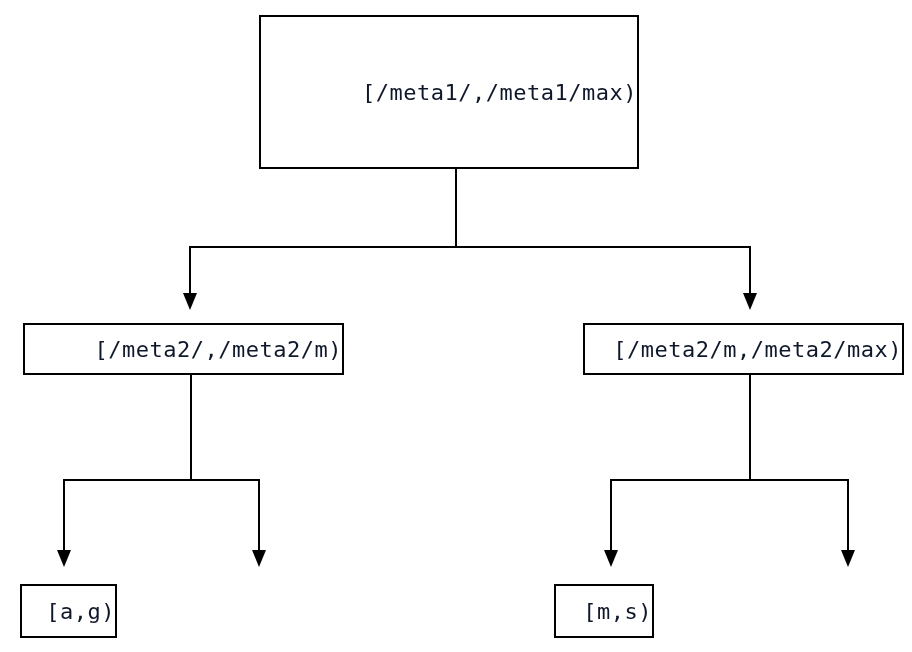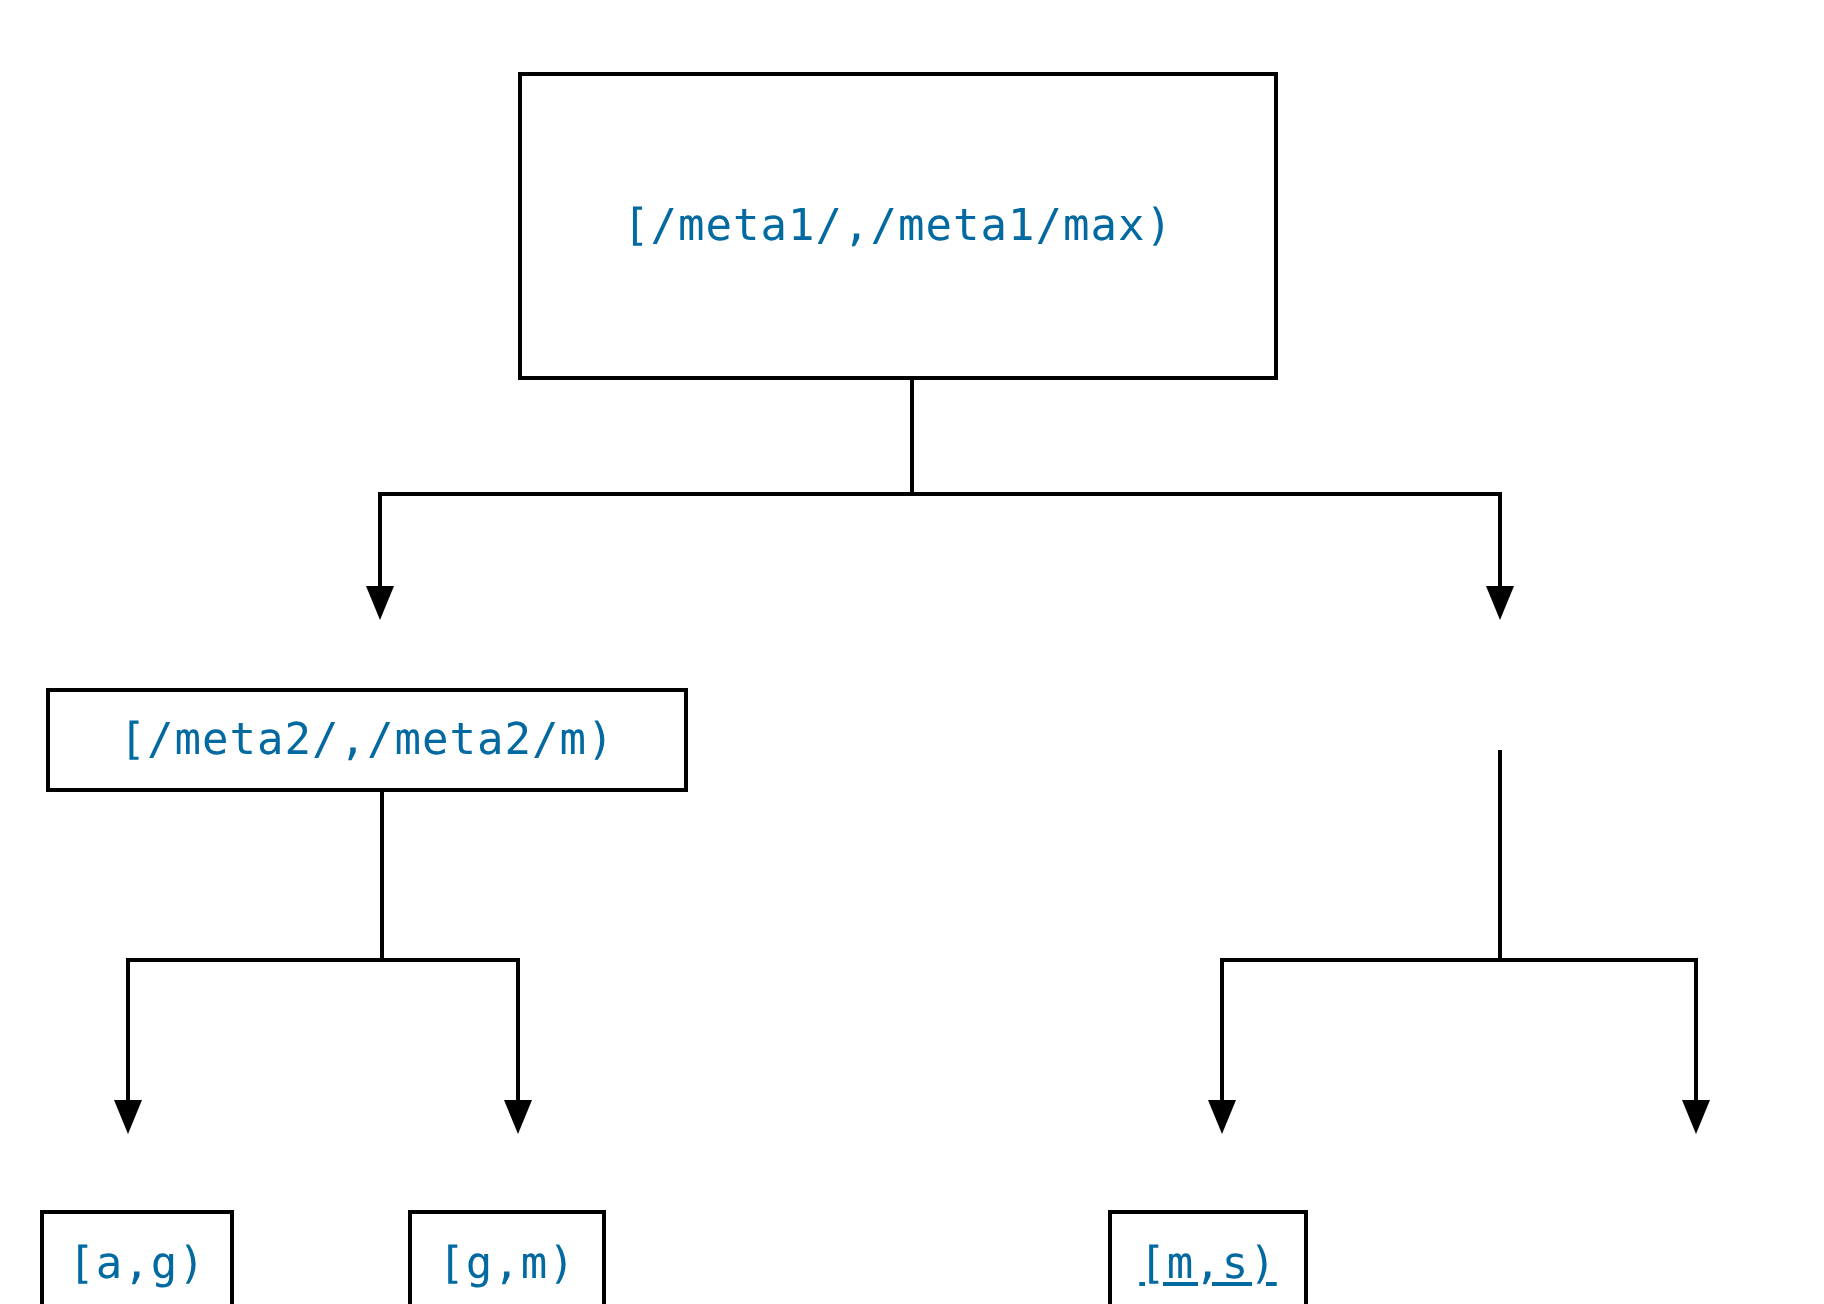--- a/index.html
+++ b/index.html
@@ -16,33 +16,32 @@
     position: absolute;
     left: 0; top: 0;
     width: 912px; height: 652px;
   }
   .node {
     position: absolute;
     border: 2px solid #000000;
     background: #ffffff;
     display: flex;
     align-items: center;
-    justify-content: center;
-    color: #0369a1;
+    justify-content: flex-end;
+    color: #0f172a;
     font-size: 22px;
     white-space: nowrap;
     letter-spacing: 0.5px;
-    margin-top: 21px;
   }
   .node-root  { left: 259px; top: 15px;  width: 380px; height: 154px; }
   .node-lmid  { left: 23px;  top: 323px; width: 321px; height: 52px; }
   .node-rmid  { left: 583px; top: 323px; width: 321px; height: 52px; }
   .node-leaf1 { left: 20px;  top: 584px; width: 97px;  height: 54px; }
   .node-leaf2 { left: 204px; top: 584px; width: 99px;  height: 54px; }
-  .node-leaf3 { left: 554px; top: 584px; width: 100px; height: 54px; text-decoration: underline; }
+  .node-leaf3 { left: 554px; top: 584px; width: 100px; height: 54px; }
   .node-leaf4 { left: 777px; top: 584px; width: 127px; height: 54px; }
 </style>
 </head>
 <body>
 
 <div class="canvas">
 
   <svg class="edges" viewBox="0 0 912 652" xmlns="http://www.w3.org/2000/svg">
     <g stroke="#000000" stroke-width="2" fill="none">
 
@@ -72,27 +71,27 @@
   </svg>
 
   <div class="node node-root">
     <span>[/meta1/,/meta1/max)</span>
   </div>
 
   <div class="node node-lmid">
     <span>[/meta2/,/meta2/m)</span>
   </div>
 
+  <div class="node node-rmid">
+    <span>[/meta2/m,/meta2/max)</span>
+  </div>
 
   <div class="node node-leaf1">
     <span>[a,g)</span>
   </div>
 
-  <div class="node node-leaf2">
-    <span>[g,m)</span>
-  </div>
 
   <div class="node node-leaf3">
     <span>[m,s)</span>
   </div>
 
 
 </div>
 
 </body></html>

